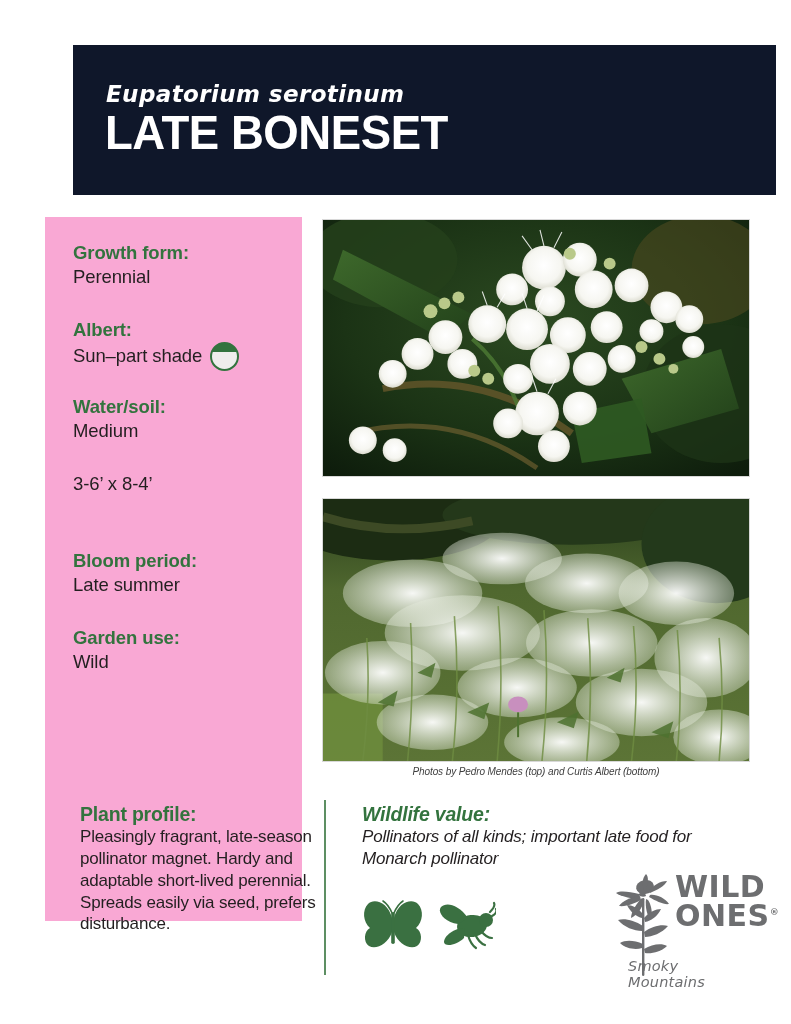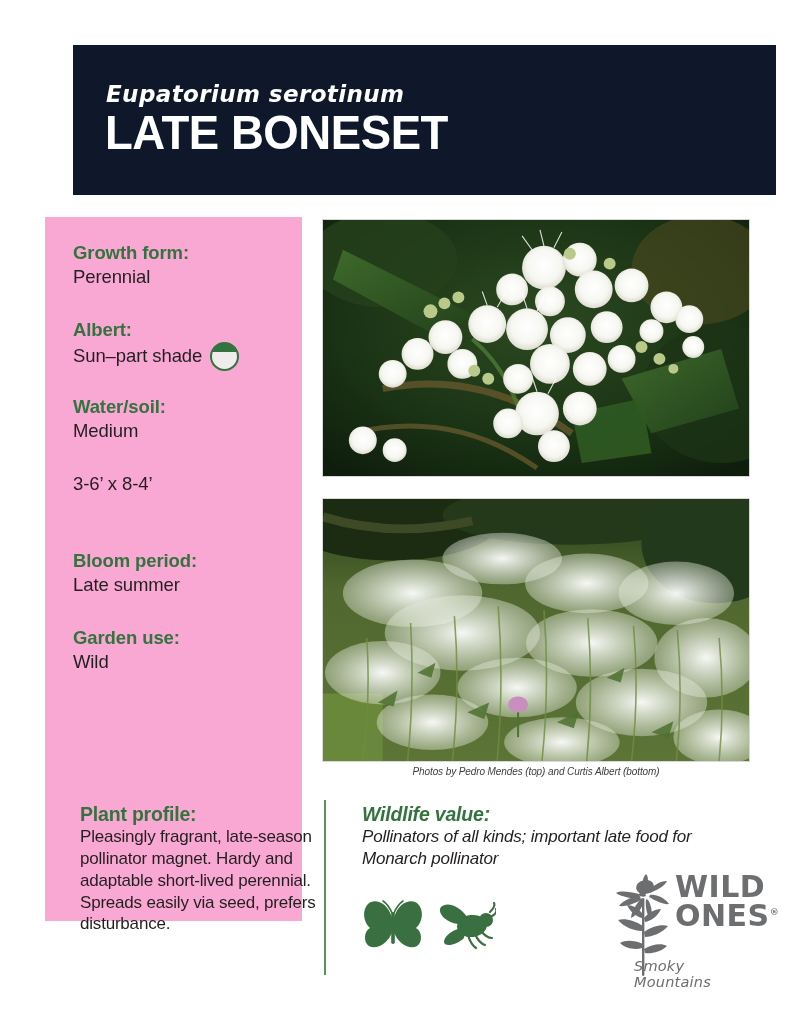--- a/index.html
+++ b/index.html
@@ -208,21 +208,21 @@
     color: #6d6e70;
     letter-spacing: 0.5px;
   }
   .logo-word .reg {
     font-size: 9px;
     vertical-align: super;
     letter-spacing: 0;
   }
   .logo-chapter {
     position: absolute;
-    left: 22px;
+    left: 16px;
     top: 86px;
     font-family: "DejaVu Sans", sans-serif;
     font-style: italic;
     font-size: 14.5px;
     color: #6d6e70;
     letter-spacing: 0.2px;
   }
 </style>
 </head>
 <body>

